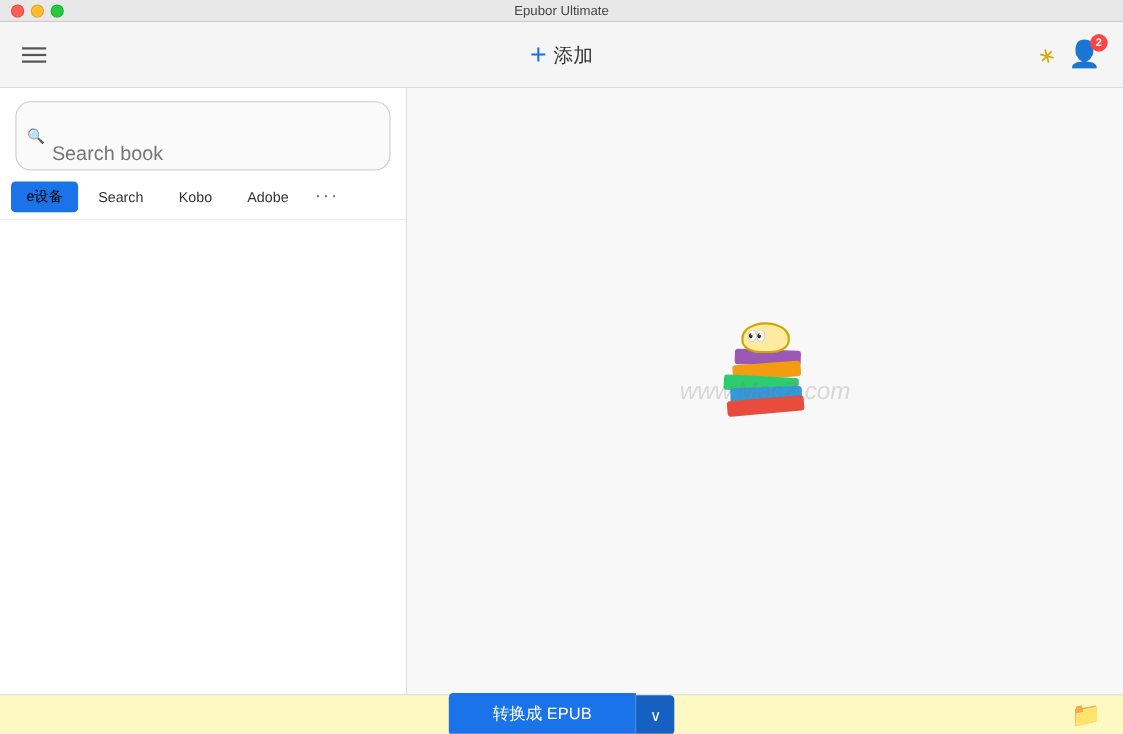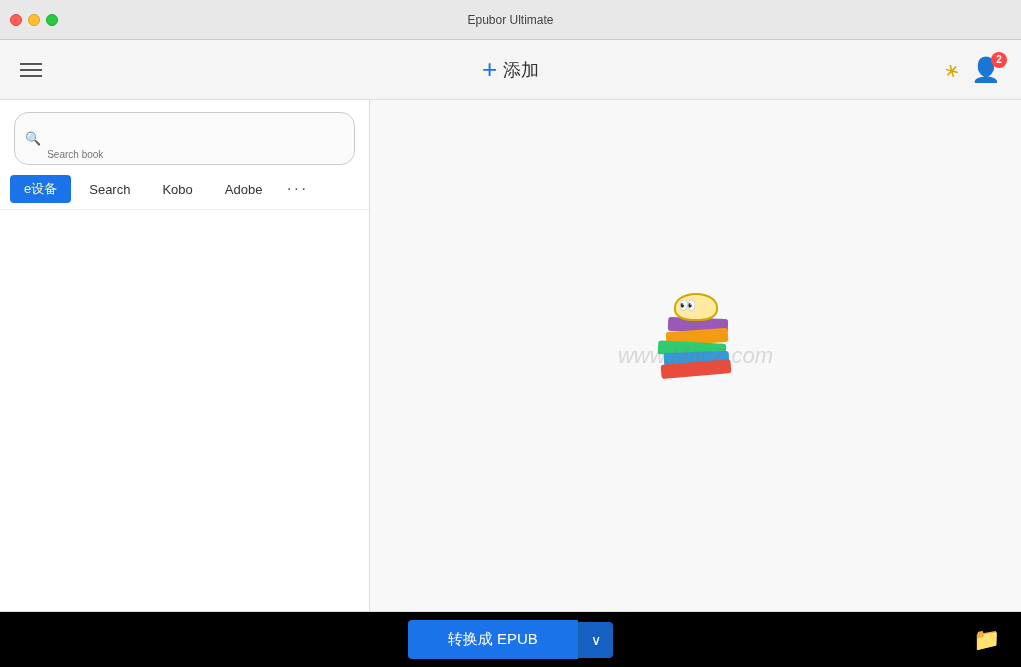--- a/index.html
+++ b/index.html
@@ -8,21 +8,21 @@
       height: 667px;
       font-family: -apple-system, "PingFang SC", "Microsoft YaHei", sans-serif;
       background: #f0f0f0;
       overflow: hidden;
       display: flex;
       flex-direction: column;
     }
 
     
     .titlebar {
-      height: 40px;
+      height: 20px;
       background: #e8e8e8;
       display: flex;
       align-items: center;
       justify-content: center;
       position: relative;
       border-bottom: 1px solid #ccc;
       flex-shrink: 0;
     }
     .titlebar-title {
       font-size: 12px;
@@ -154,21 +154,21 @@
     }
     .search-icon-char {
       color: #999;
       font-size: 13px;
       margin-right: 6px;
     }
     .search-input {
       border: none;
       background: transparent;
       outline: none;
-      font-size: 10px;
+      font-size: 18px;
       color: #999;
       width: 180px;
       margin-top: 32px;
     }
 
     
     .tabs {
       display: flex;
       align-items: center;
       padding: 0 10px;
@@ -179,21 +179,21 @@
     }
     .tab {
       padding: 5px 14px;
       border-radius: 4px;
       font-size: 13px;
       cursor: pointer;
       color: #333;
     }
     .tab.active {
       background: #1a73e8;
-      color: #fef9c3;
+      color: #000000;
     }
     .tab.inactive {
       background: transparent;
       color: #333;
     }
     .tab-more {
       font-size: 16px;
       color: #555;
       cursor: pointer;
       padding: 2px 6px;
@@ -312,22 +312,22 @@
       padding: 14px 30px;
       color: #777;
       font-size: 13px;
       text-align: center;
       background: transparent;
       margin-top: 10px;
     }
 
     
     .bottom-bar {
-      height: 56px;
-      background: #000000;
+      height: 36px;
+      background: #fef9c3;
       border-top: 1px solid #ddd;
       display: flex;
       align-items: center;
       justify-content: center;
       position: relative;
       flex-shrink: 0;
     }
     .convert-btn-group {
       display: flex;
       align-items: center;

